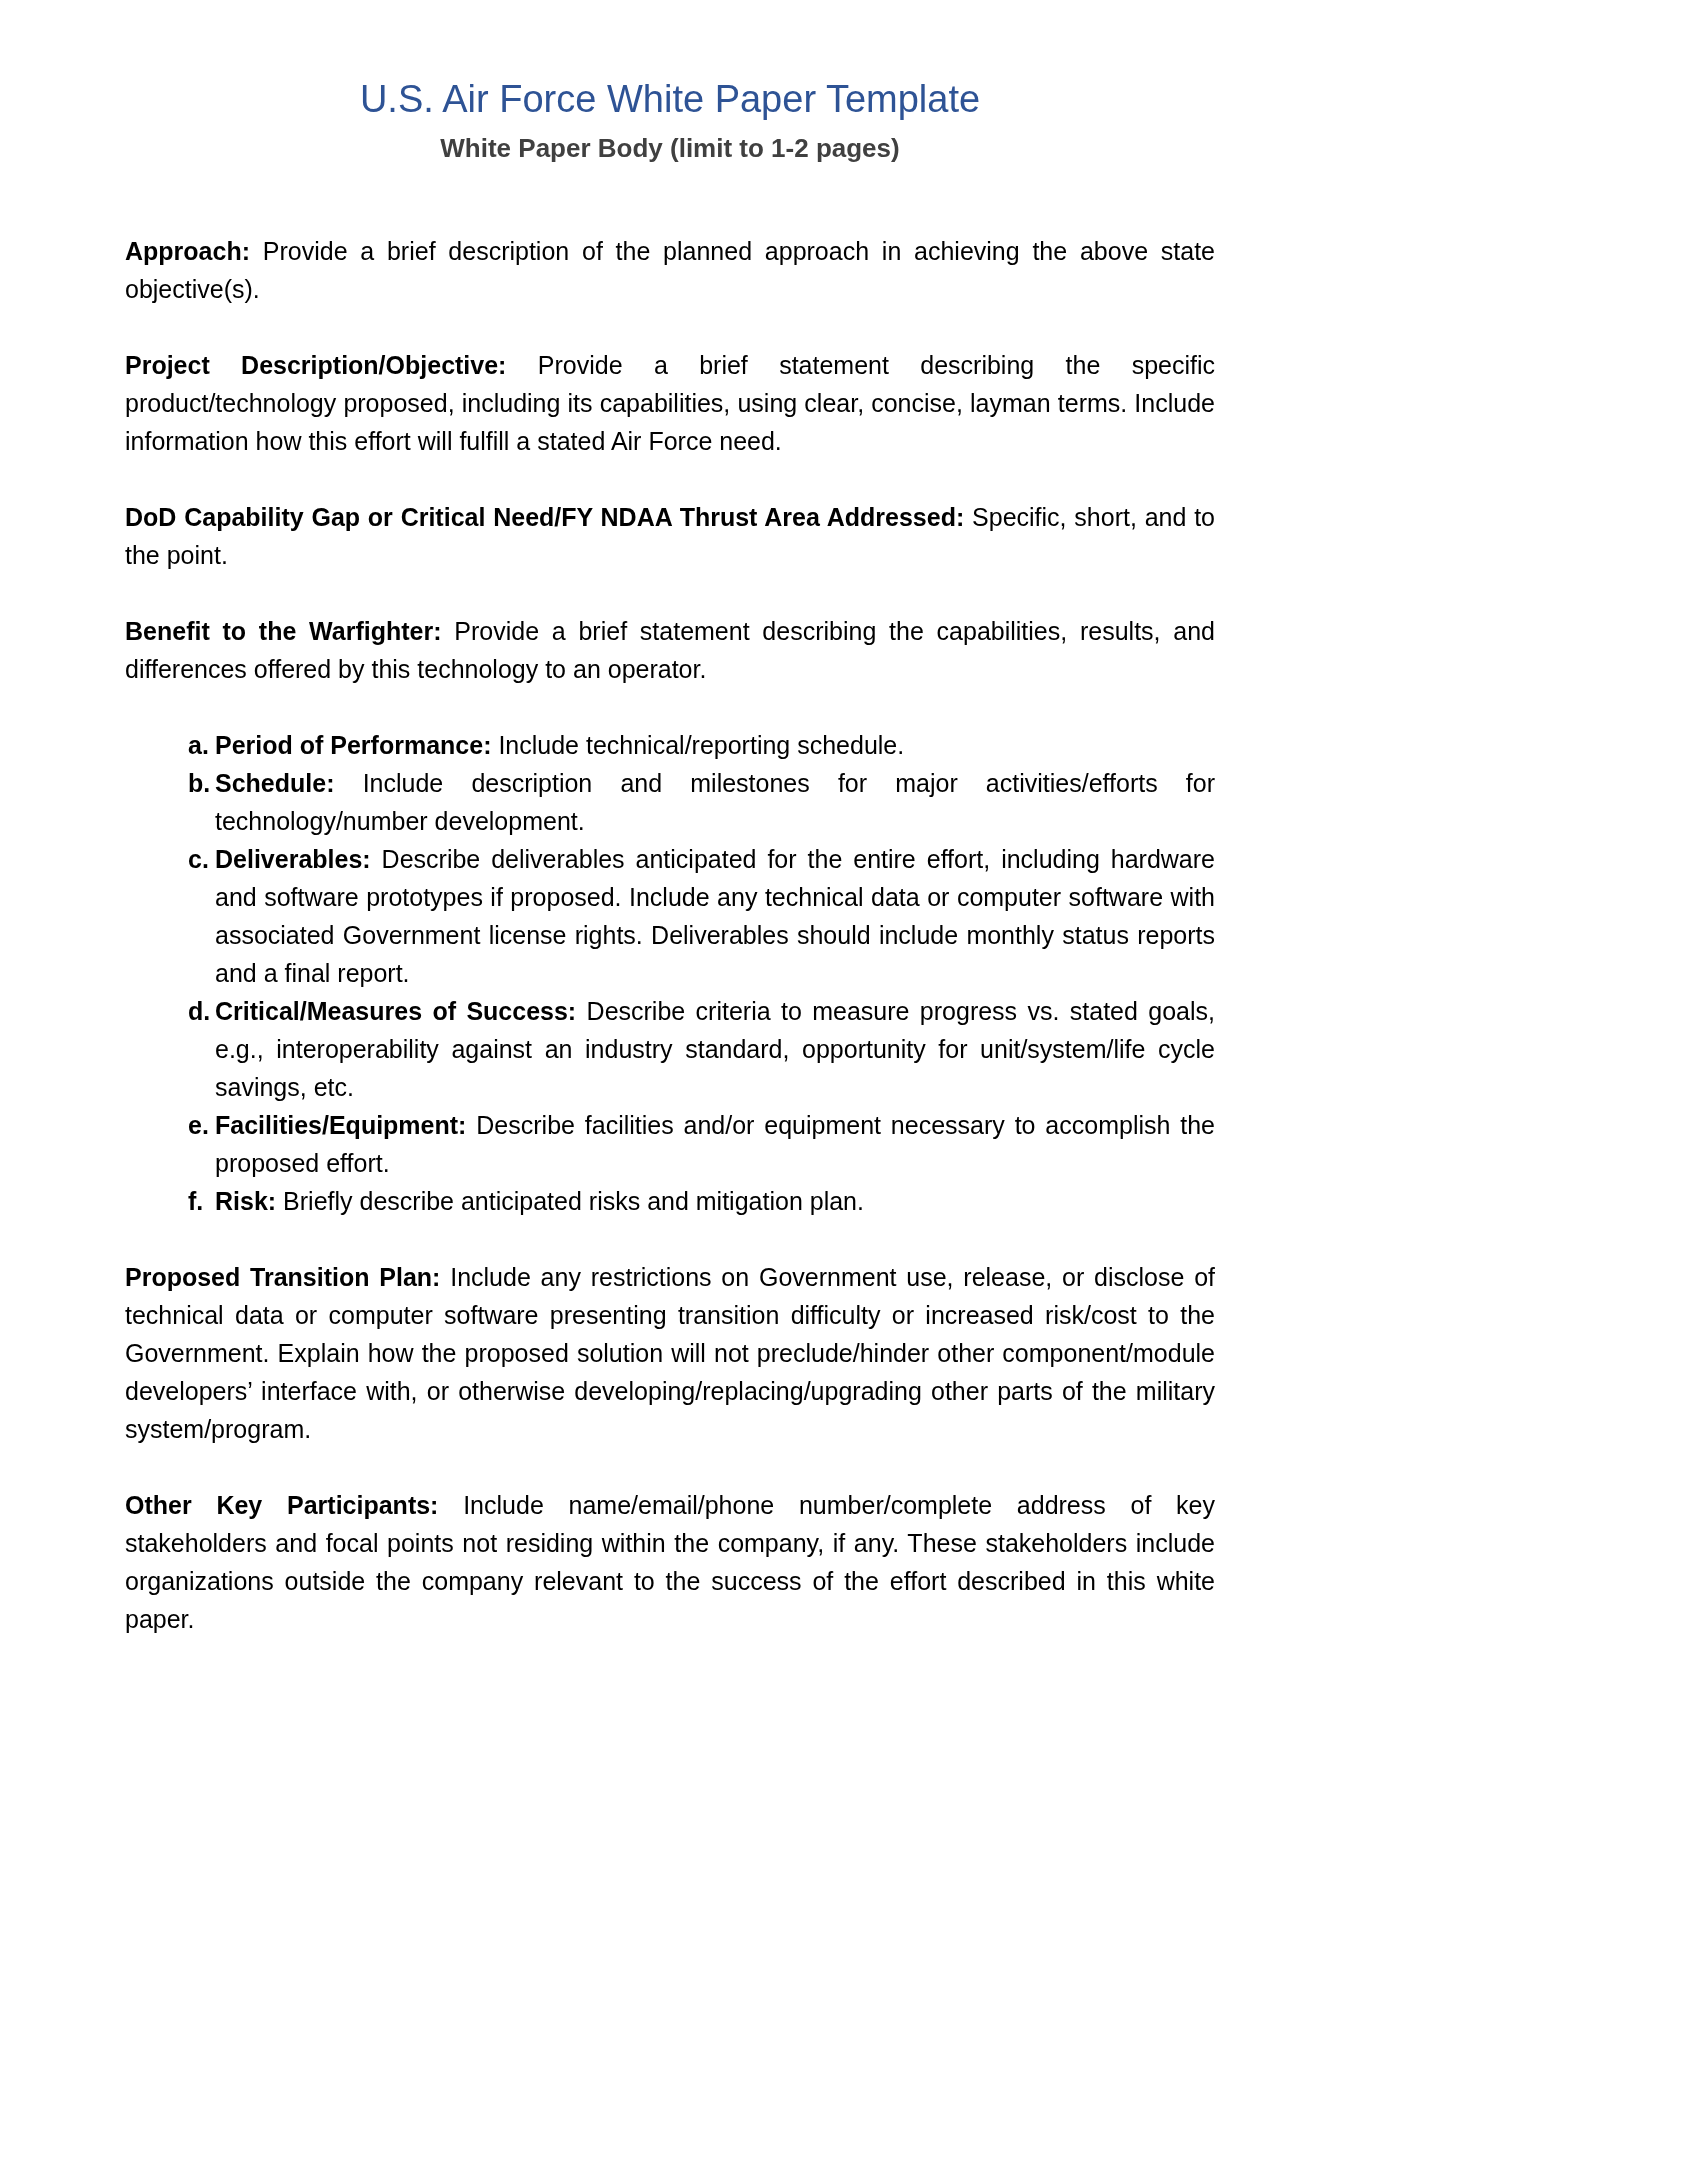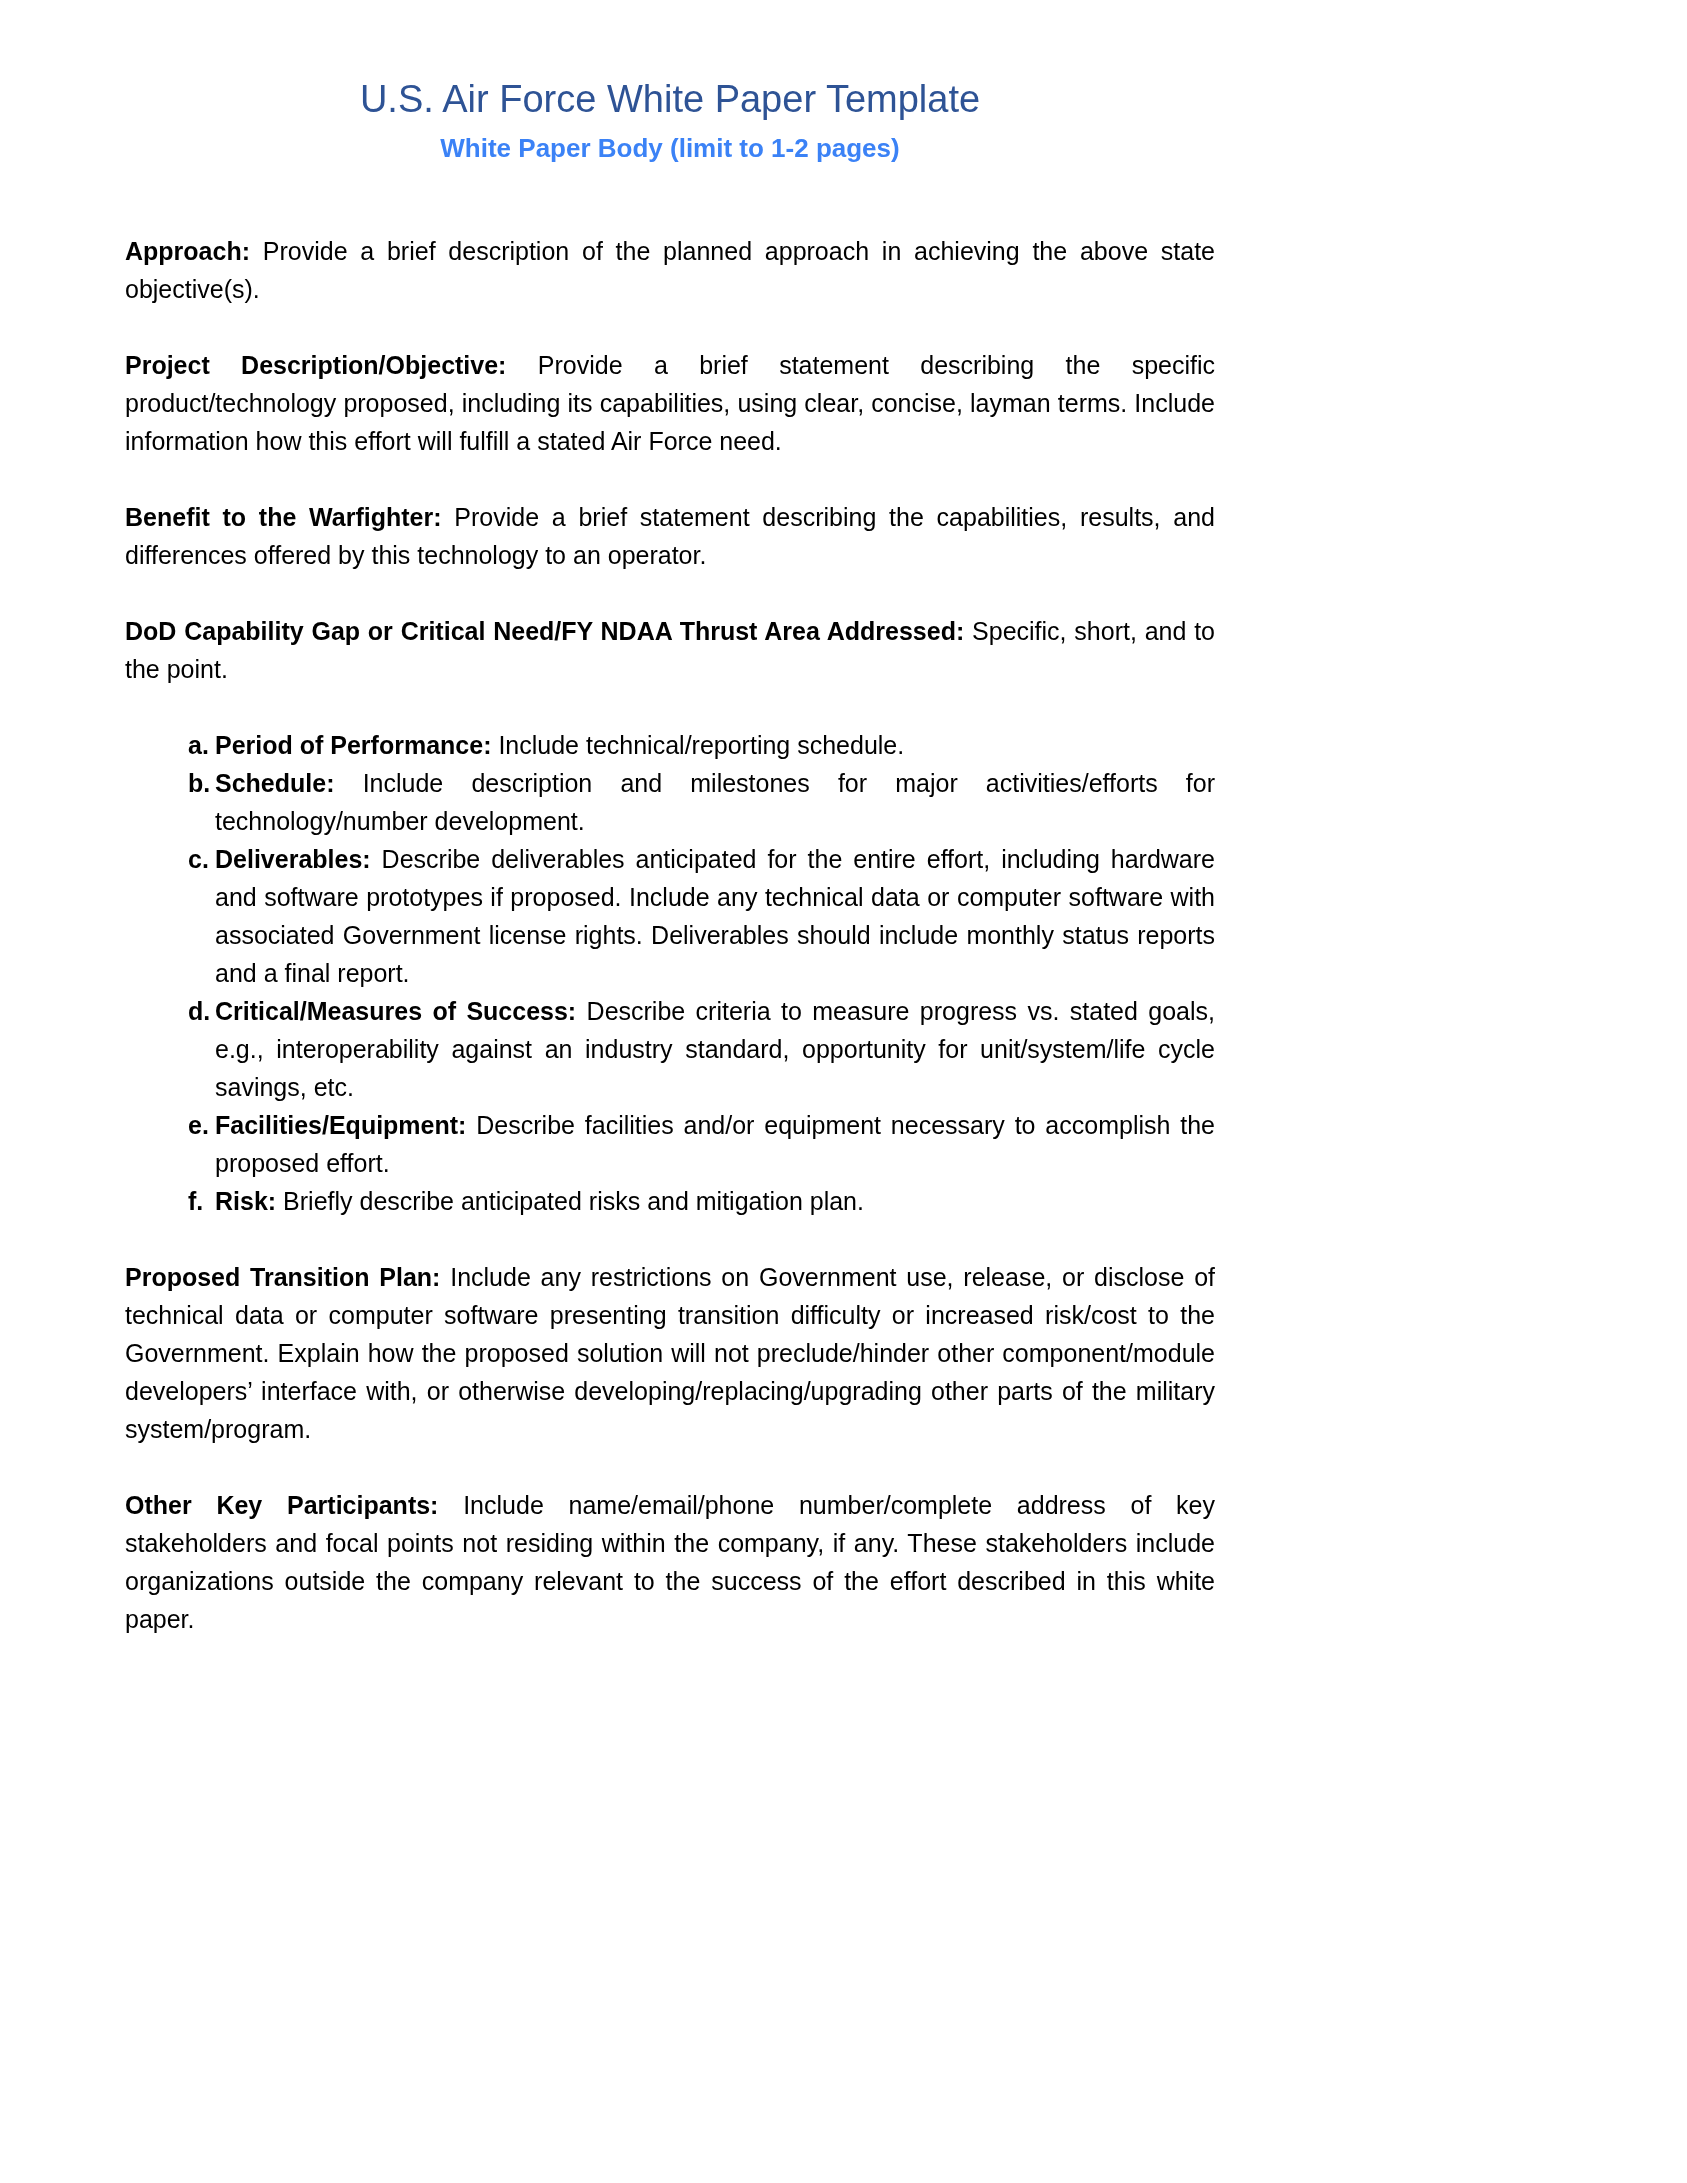--- a/index.html
+++ b/index.html
@@ -16,21 +16,21 @@
     margin: 0;
     text-align: center;
     color: #2E5395;
     font-size: 38px;
     font-weight: 400;
     line-height: 1.2;
   }
   .subtitle {
     margin: 10.5px 0 68px 0;
     text-align: center;
-    color: #3b82f6;
+    color: #404040;
     font-size: 26px;
     font-weight: 700;
     line-height: 1.2;
   }
   .para {
     margin: 0 0 38px 0;
     font-size: 25px;
     line-height: 38px;
     text-align: justify;
   }
@@ -67,27 +67,27 @@
     <span class="lbl">Approach:</span>
     <span class="txt">Provide a brief description of the planned approach in achieving the above state objective(s).</span>
   </p>
 
   <p class="para">
     <span class="lbl">Project Description/Objective:</span>
     <span class="txt">Provide a brief statement describing the specific product/technology proposed, including its capabilities, using clear, concise, layman terms. Include information how this effort will fulfill a stated Air Force need.</span>
   </p>
 
   <p class="para">
-    <span class="lbl">Benefit to the Warfighter:</span>
-    <span class="txt">Provide a brief statement describing the capabilities, results, and differences offered by this technology to an operator.</span>
+    <span class="lbl">DoD Capability Gap or Critical Need/FY NDAA Thrust Area Addressed:</span>
+    <span class="txt">Specific, short, and to the point.</span>
   </p>
 
   <p class="para">
-    <span class="lbl">DoD Capability Gap or Critical Need/FY NDAA Thrust Area Addressed:</span>
-    <span class="txt">Specific, short, and to the point.</span>
+    <span class="lbl">Benefit to the Warfighter:</span>
+    <span class="txt">Provide a brief statement describing the capabilities, results, and differences offered by this technology to an operator.</span>
   </p>
 
 
 
   <ol class="plan-list">
     <li class="plan-item">
       <span class="marker">a.</span>
       <span class="lbl">Period of Performance:</span>
       <span class="txt">Include technical/reporting schedule.</span>
     </li>

